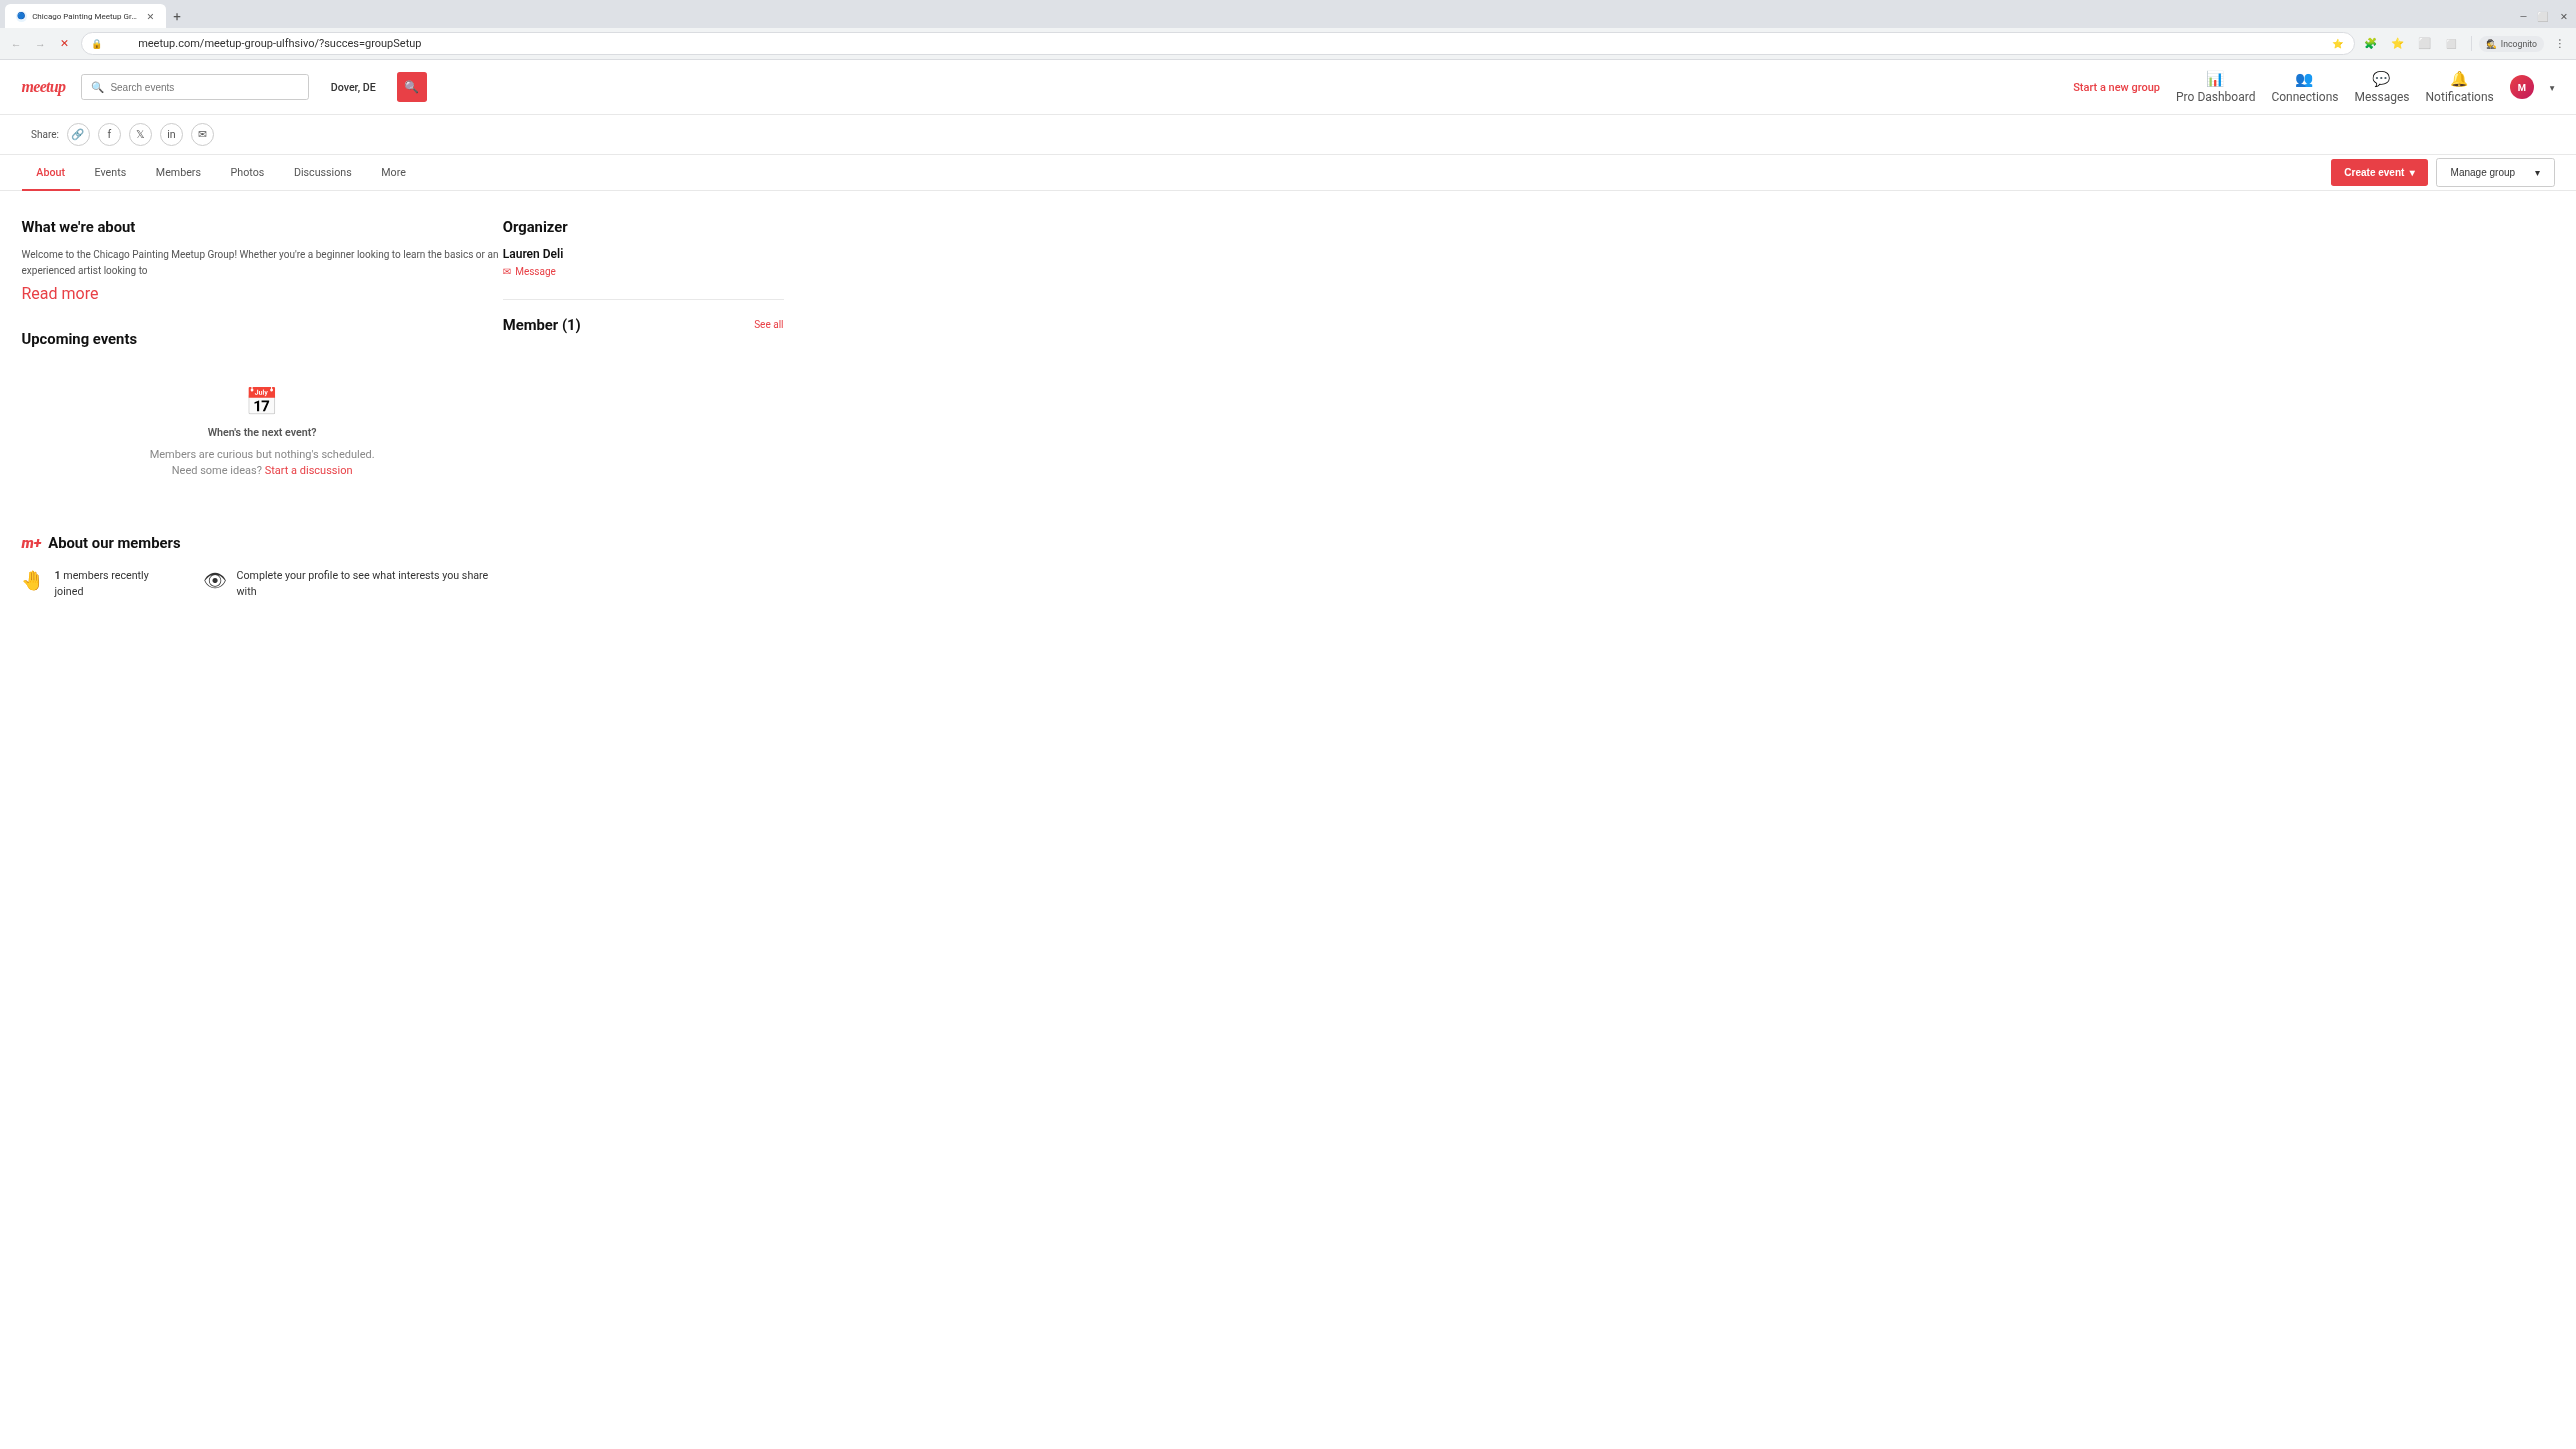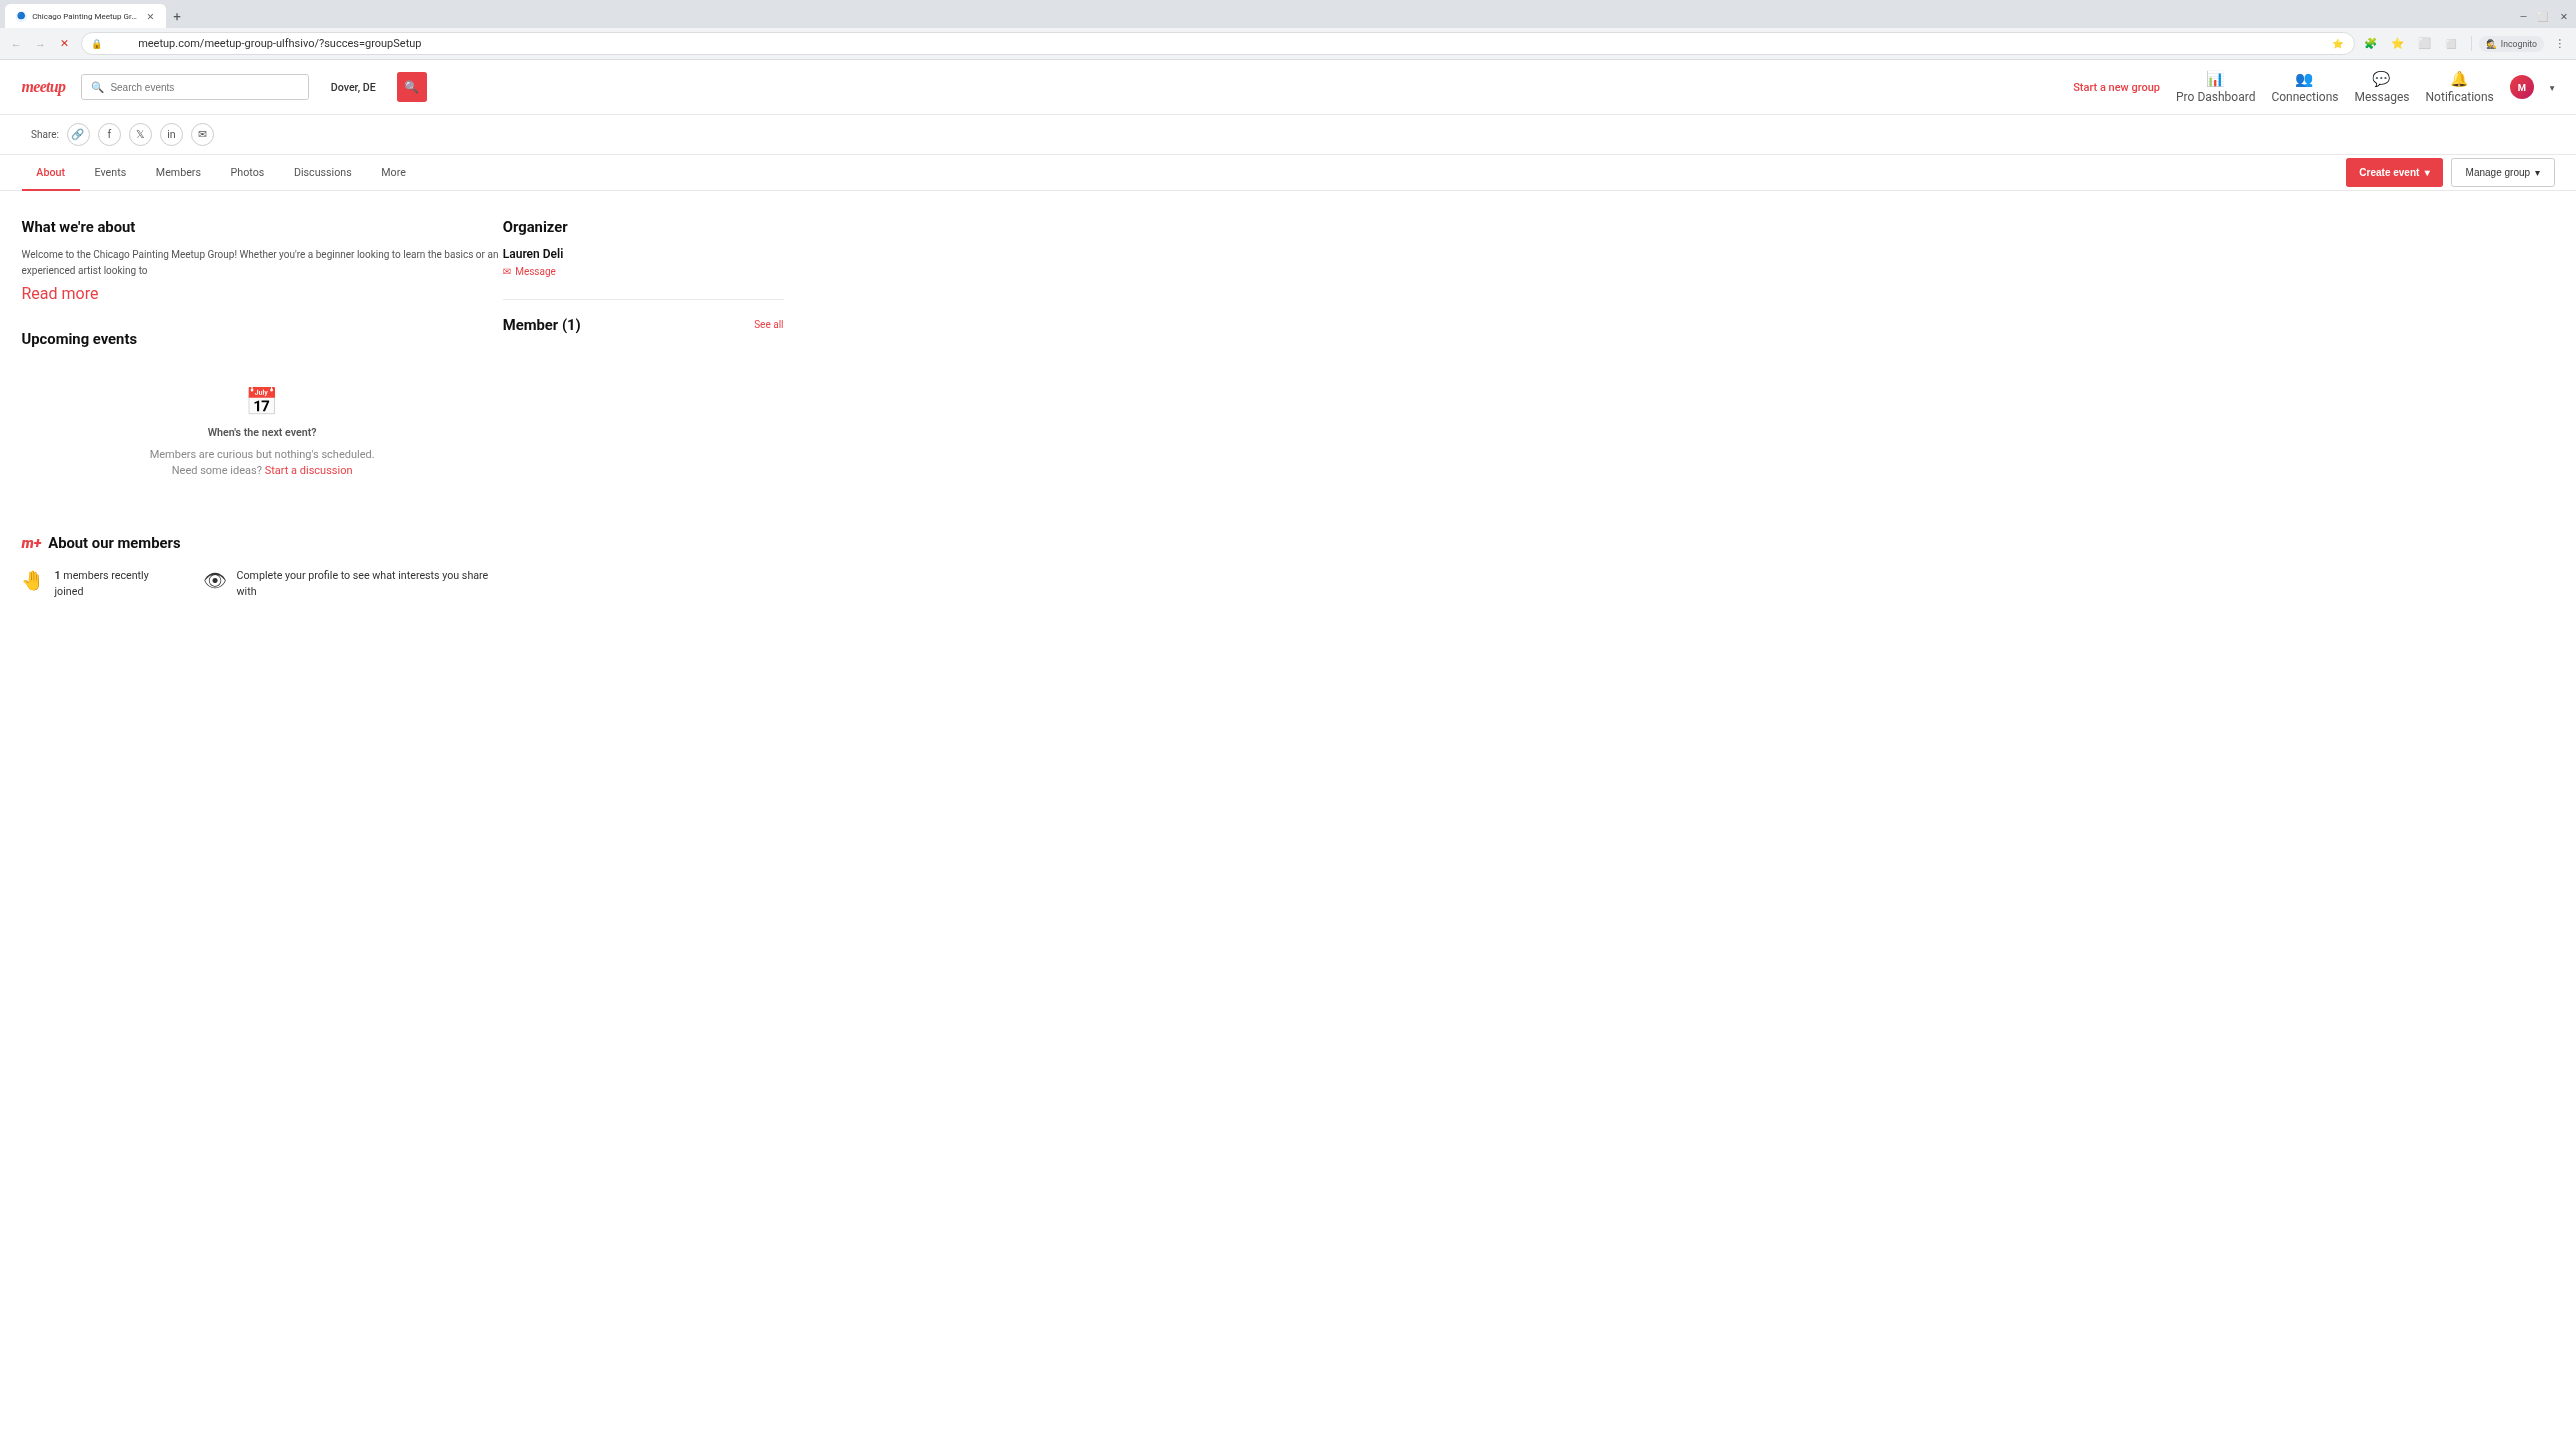--- a/index.html
+++ b/index.html
@@ -303,20 +303,21 @@
       margin-bottom: -1.3px;
       font-weight: 400;
     }
     .group-nav-item.active {
       color: #e84046;
       border-bottom: 2px solid #e84046;
       font-weight: 500;
     }
     .group-nav-actions {
       display: flex;
+      align-items: center;
       gap: 8px;
     }
     .create-event-btn {
       background: #e84046;
       color: white;
       border: none;
       border-radius: 2.7px;
       padding: 8px 13.4px;
       font-size: 10px;
       font-weight: 600;
@@ -329,21 +330,21 @@
       background: white;
       color: #333;
       border: 0.7px solid #ccc;
       border-radius: 2.7px;
       padding: 8px 13.4px;
       font-size: 10px;
       font-weight: 500;
       cursor: pointer;
       display: flex;
       align-items: center;
-      gap: 5px;
+      gap: 20px;
     }
 
     
     .main-content {
       display: flex;
       padding: 27px 21.5px;
       max-width: 805px;
     }
     .content-left {
       flex: 1.2;

